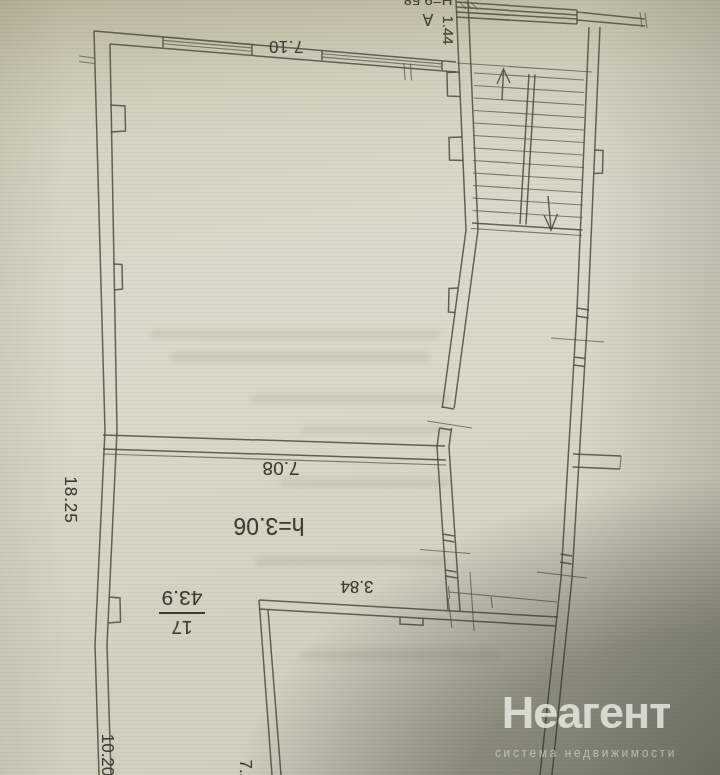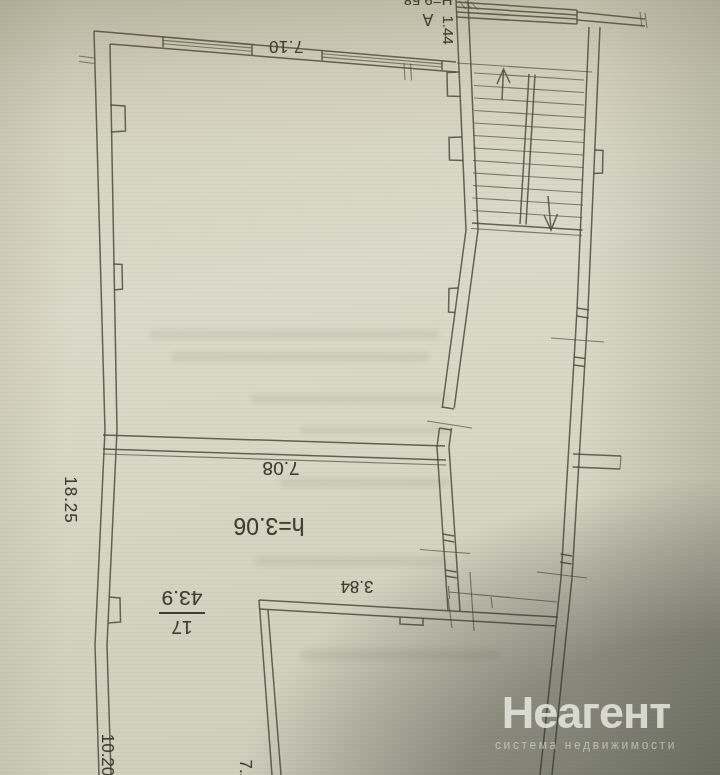--- a/index.html
+++ b/index.html
@@ -32,21 +32,21 @@
   .photo-shade{
     position:absolute;inset:0;z-index:5;pointer-events:none;
     background:
       radial-gradient(ellipse 640px 440px at 103% 107%,rgba(46,50,41,.60) 0%,rgba(46,50,41,.44) 45%,rgba(46,50,41,.18) 66%,rgba(0,0,0,0) 80%),
       linear-gradient(to left,rgba(82,84,68,.20),rgba(0,0,0,0) 140px),
       linear-gradient(to bottom,rgba(110,98,64,.17),rgba(110,98,64,.05) 70px,rgba(0,0,0,0) 150px),
       linear-gradient(to right,rgba(100,94,66,.10),rgba(0,0,0,0) 70px);
   }
   .watermark{position:absolute;left:460px;top:688px;width:252px;z-index:6;text-align:center;}
   .wm-title{font-size:45px;font-weight:bold;letter-spacing:-1px;color:rgba(236,239,230,.80);line-height:1.1;}
-  .wm-sub{font-size:12px;letter-spacing:2.6px;color:rgba(232,236,226,.55);margin-top:0;}
+  .wm-sub{font-size:12px;letter-spacing:2.6px;color:rgba(232,236,226,.55);margin-top:8px;}
 </style>
 </head>
 <body>
 
 <div class="canvas">
 
   <div class="smudge" style="left:150px;top:330px;width:290px;height:9px;"></div>
   <div class="smudge" style="left:170px;top:352px;width:260px;height:10px;"></div>
   <div class="smudge" style="left:250px;top:394px;width:200px;height:9px;"></div>
   <div class="smudge" style="left:300px;top:426px;width:150px;height:8px;"></div>

